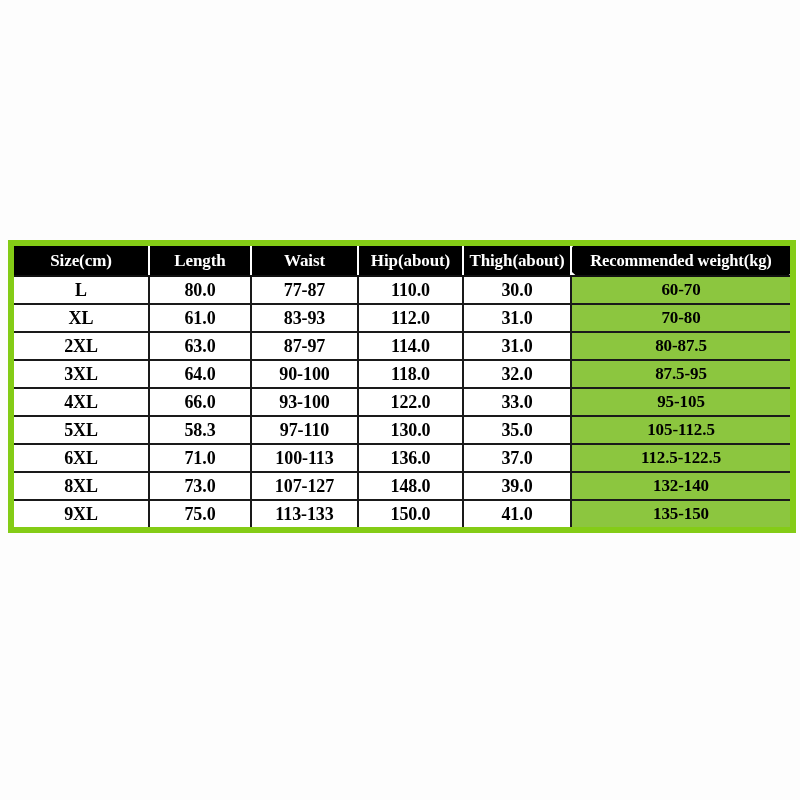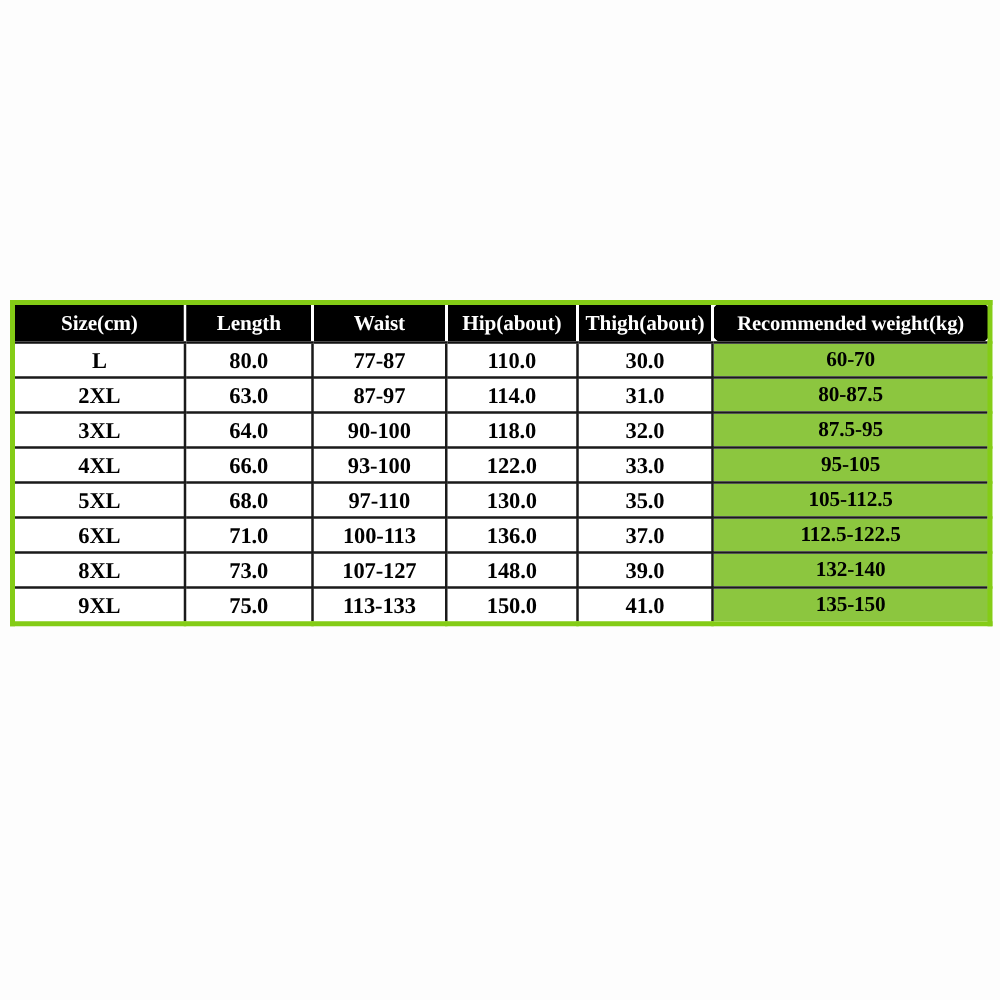--- a/index.html
+++ b/index.html
@@ -18,21 +18,21 @@
     font-family: "Liberation Serif", "DejaVu Serif", serif;
   }
   #size-chart {
     position: absolute;
     left: 8px;
     top: 240px;
     width: 782px;
     border-collapse: collapse;
     table-layout: fixed;
     background: #ffffff;
-    border: 4px solid #84cc16;
+    border: 6px solid #84cc16;
   }
   #size-chart col.c-size   { width: 138px; }
   #size-chart col.c-length { width: 102px; }
   #size-chart col.c-waist  { width: 107px; }
   #size-chart col.c-hip    { width: 105px; }
   #size-chart col.c-thigh  { width: 108px; }
   #size-chart col.c-weight { width: 222px; }
 
   #size-chart th, #size-chart td {
     text-align: center;
@@ -108,20 +108,28 @@
     <tbody>
       <tr>
         <td class="cell-size">L</td>
         <td class="cell-length">80.0</td>
         <td class="cell-waist">77-87</td>
         <td class="cell-hip">110.0</td>
         <td class="cell-thigh">30.0</td>
         <td class="cell-weight">60-70</td>
       </tr>
       <tr>
+        <td class="cell-size">XL</td>
+        <td class="cell-length">61.0</td>
+        <td class="cell-waist">83-93</td>
+        <td class="cell-hip">112.0</td>
+        <td class="cell-thigh">31.0</td>
+        <td class="cell-weight">70-80</td>
+      </tr>
+      <tr>
         <td class="cell-size">2XL</td>
         <td class="cell-length">63.0</td>
         <td class="cell-waist">87-97</td>
         <td class="cell-hip">114.0</td>
         <td class="cell-thigh">31.0</td>
         <td class="cell-weight">80-87.5</td>
       </tr>
       <tr>
         <td class="cell-size">3XL</td>
         <td class="cell-length">64.0</td>
@@ -133,21 +141,21 @@
       <tr>
         <td class="cell-size">4XL</td>
         <td class="cell-length">66.0</td>
         <td class="cell-waist">93-100</td>
         <td class="cell-hip">122.0</td>
         <td class="cell-thigh">33.0</td>
         <td class="cell-weight">95-105</td>
       </tr>
       <tr>
         <td class="cell-size">5XL</td>
-        <td class="cell-length">68.0</td>
+        <td class="cell-length">58.3</td>
         <td class="cell-waist">97-110</td>
         <td class="cell-hip">130.0</td>
         <td class="cell-thigh">35.0</td>
         <td class="cell-weight">105-112.5</td>
       </tr>
       <tr>
         <td class="cell-size">6XL</td>
         <td class="cell-length">71.0</td>
         <td class="cell-waist">100-113</td>
         <td class="cell-hip">136.0</td>

